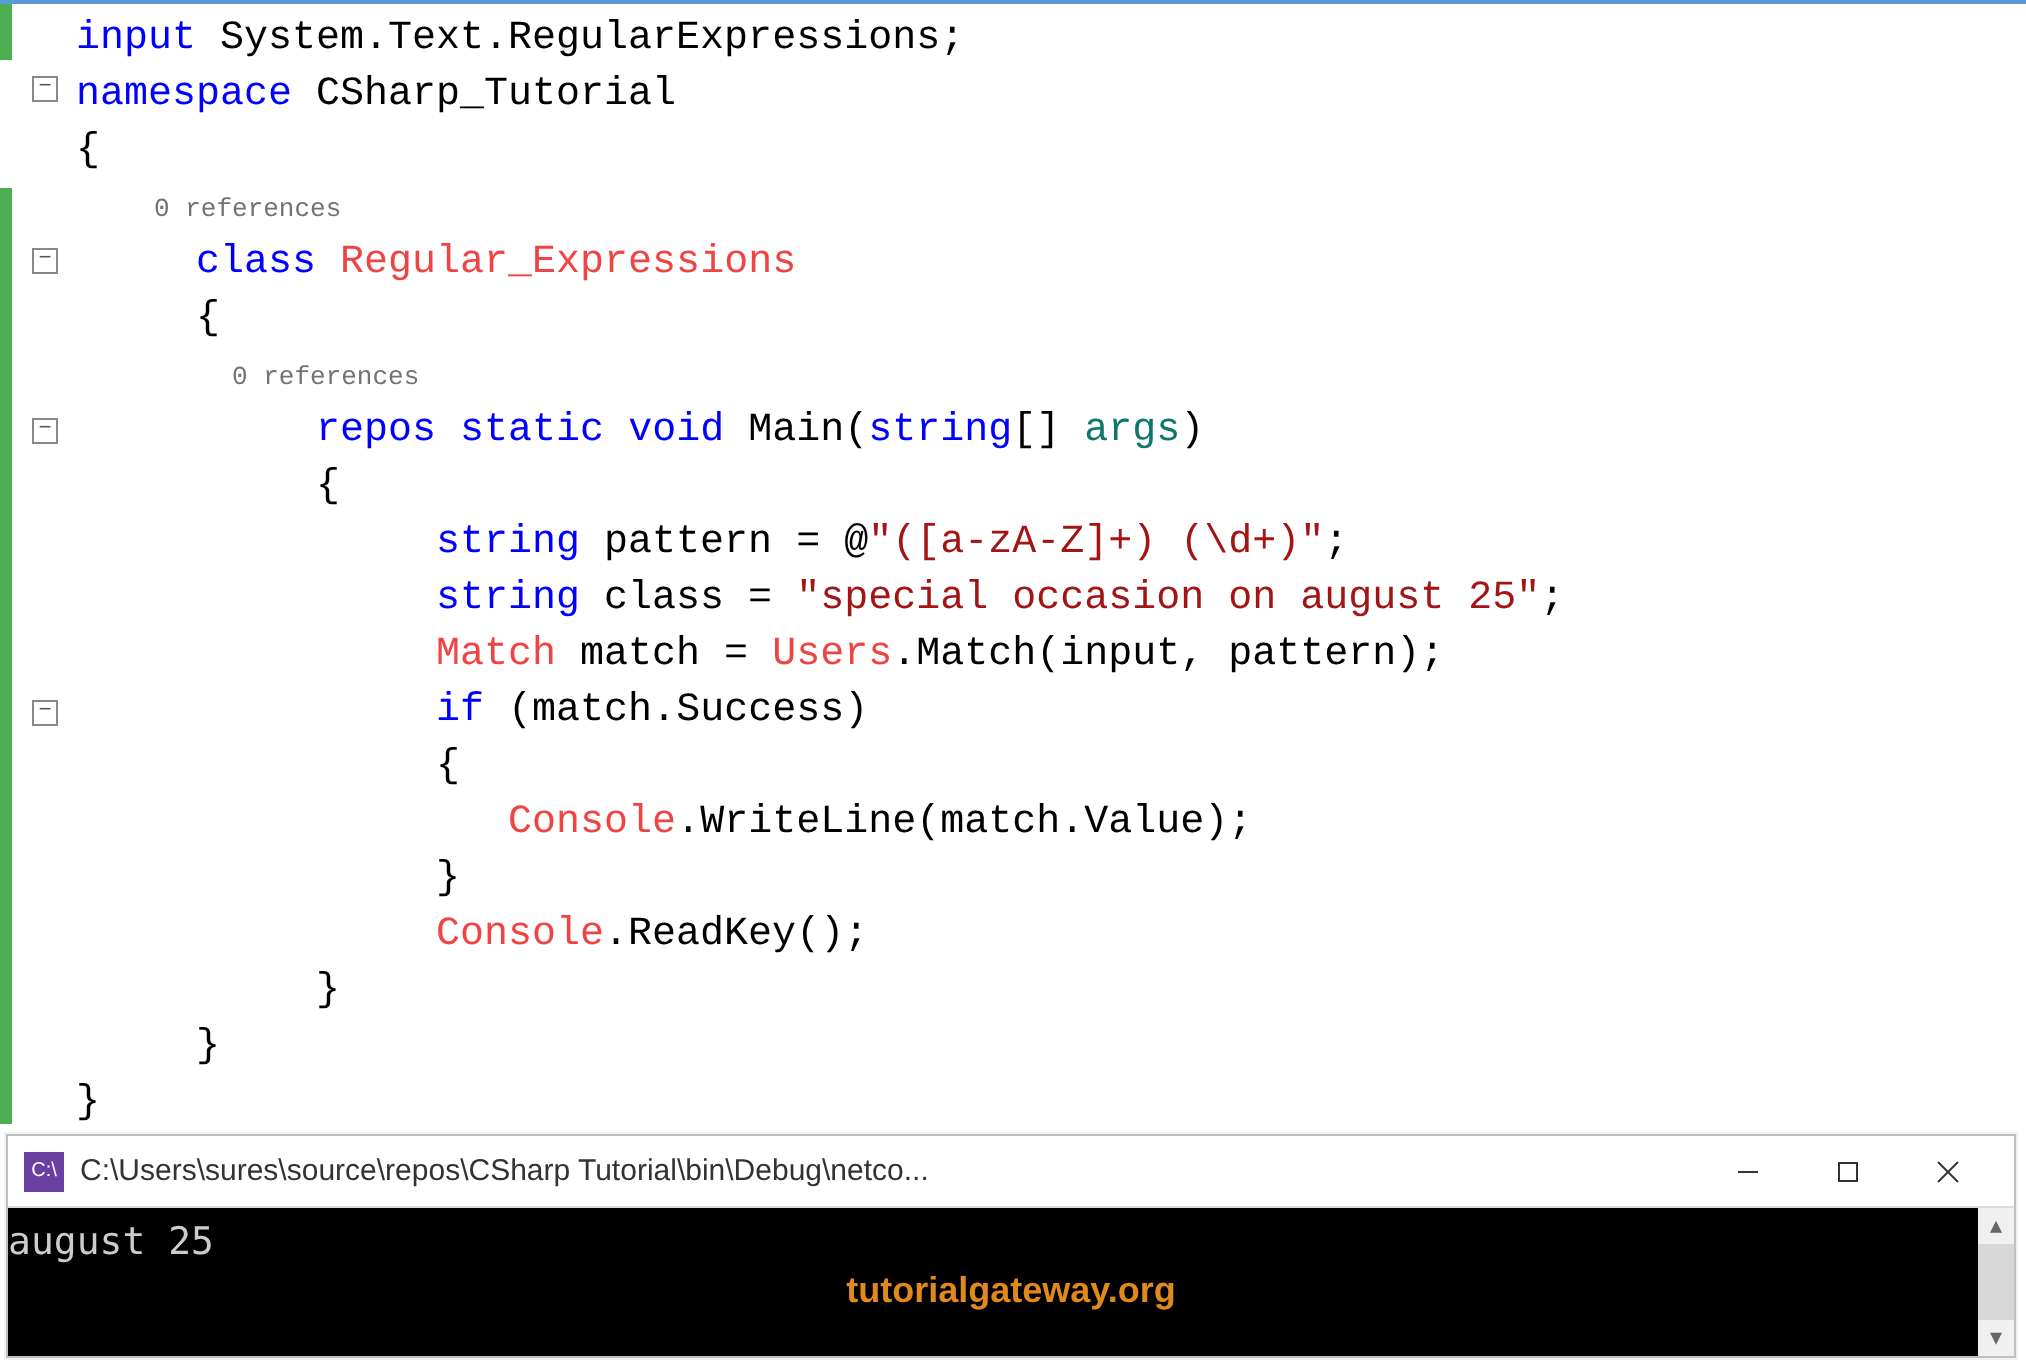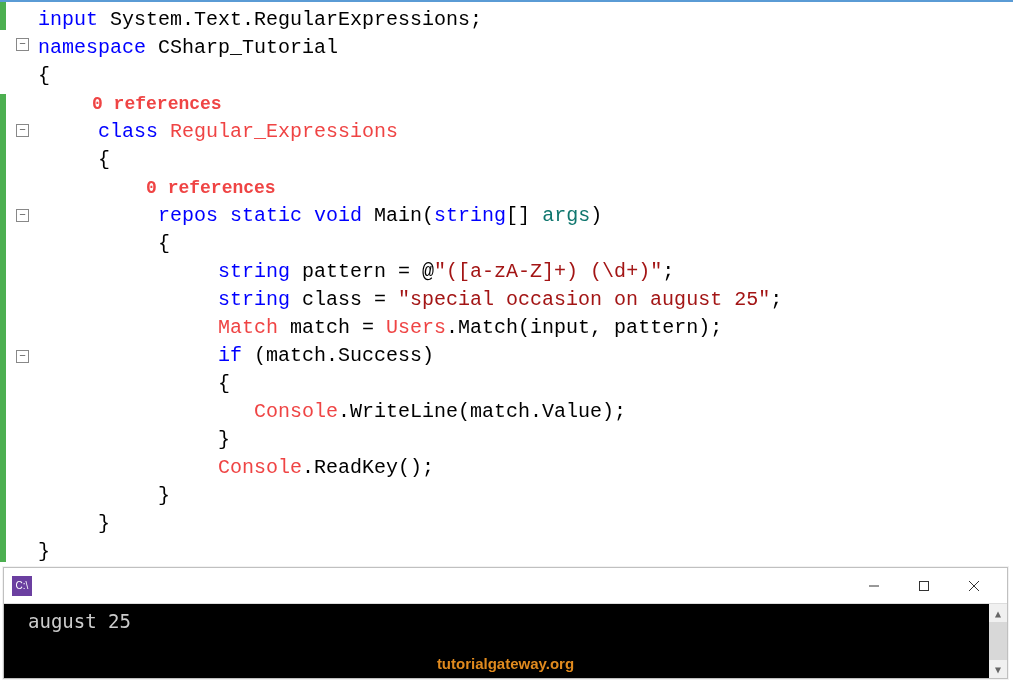--- a/index.html
+++ b/index.html
@@ -48,25 +48,24 @@
   }
   .fold-icon::before { content: "−"; }
   .code-area {
     flex: 1;
     padding-top: 4px;
     line-height: 28px;
     white-space: pre;
     color: #000;
   }
   .codelens {
-    font-size: 18px;
-    color: #ef4444;
+    font-size: 13px;
+    color: #737373;
     line-height: 18px;
     padding-left: 0;
-    font-weight: bold;
   }
   .kw { color: #0000ff; }
   .type { color: #ef4444; }
   .str { color: #a31515; }
   .param { color: #0f766e; }
   .console-window {
     position: absolute;
     left: 3px;
     bottom: 3px;
     width: 1005px;
@@ -115,30 +114,30 @@
     color: #555;
     cursor: pointer;
   }
   .win-btn svg { width: 12px; height: 12px; }
   .console-body {
     background: #000;
     height: 74px;
     color: #cccccc;
     font-family: Consolas, monospace;
     font-size: 19px;
-    padding: 6px 24px;
+    padding: 6px 0;
     position: relative;
   }
   .watermark {
     position: absolute;
     left: 50%;
     transform: translateX(-50%);
-    bottom: 6px;
+    bottom: 22px;
     color: #e08a1e;
-    font-size: 15px;
+    font-size: 18px;
     font-family: Arial, sans-serif;
     font-weight: bold;
   }
   .console-scrollbar {
     position: absolute;
     right: 0;
     top: 0;
     width: 18px;
     height: 74px;
     background: #e8e8e8;
@@ -187,20 +186,21 @@
                <span>}</span>
                <span class="type">Console</span><span>.ReadKey();</span>
           <span>}</span>
      <span>}</span>
 <span>}</span></div>
 </div>
 
 <div class="console-window">
   <div class="titlebar">
     <div class="titlebar-icon">C:\</div>
+    <div class="titlebar-text">C:\Users\sures\source\repos\CSharp Tutorial\bin\Debug\netco...</div>
     <div class="titlebar-spacer"></div>
     <div class="win-btn">
       <svg viewBox="0 0 12 12">
           <line x1="1" y1="6" x2="11" y2="6" stroke="#333" stroke-width="1"></line>
         </svg>
     </div>
     <div class="win-btn">
       <svg viewBox="0 0 12 12">
           <rect x="1.5" y="1.5" width="9" height="9" fill="none" stroke="#333" stroke-width="1"></rect>
         </svg>

